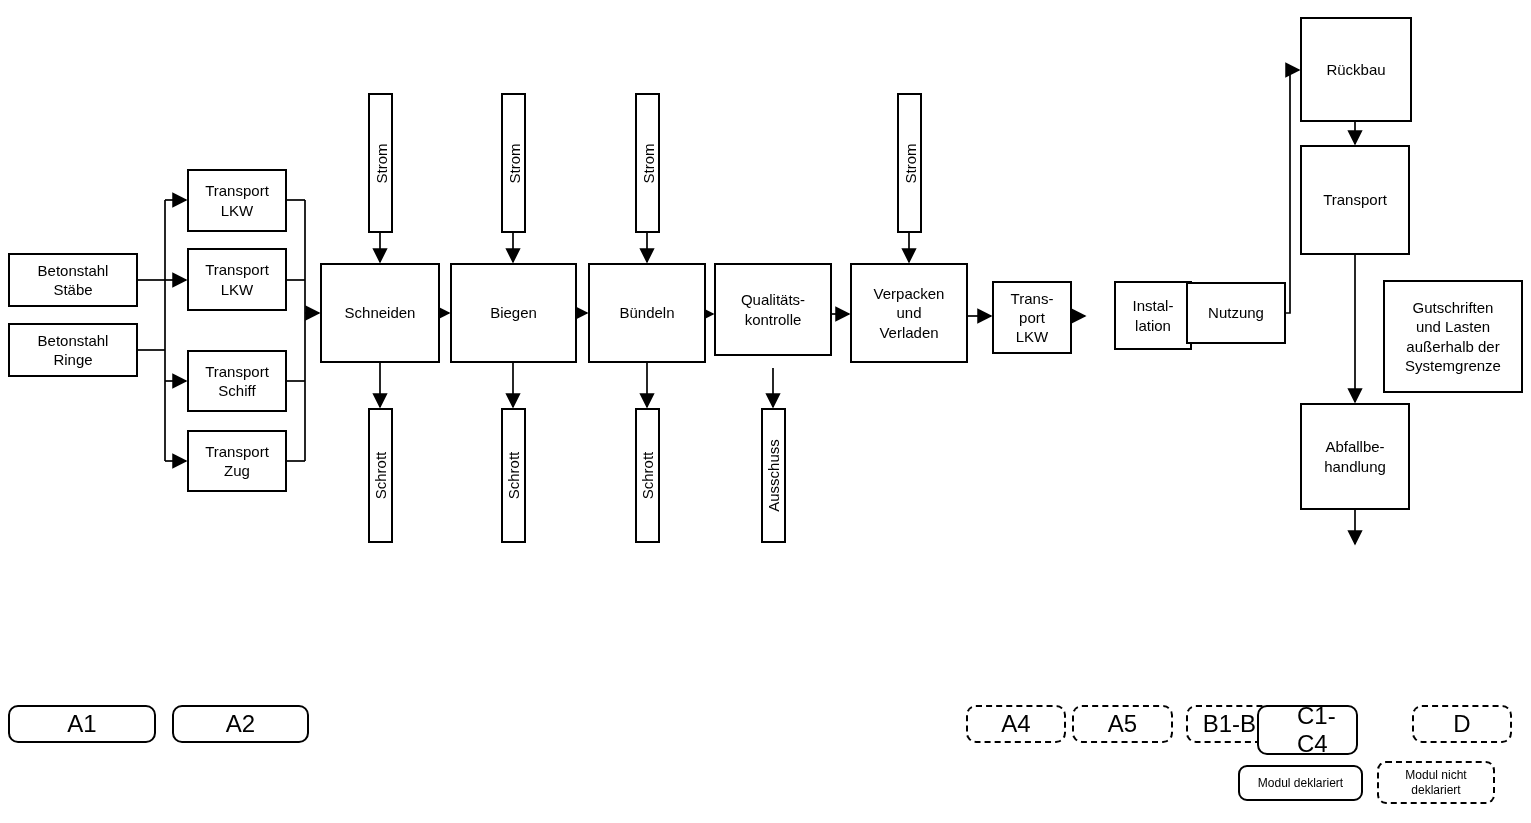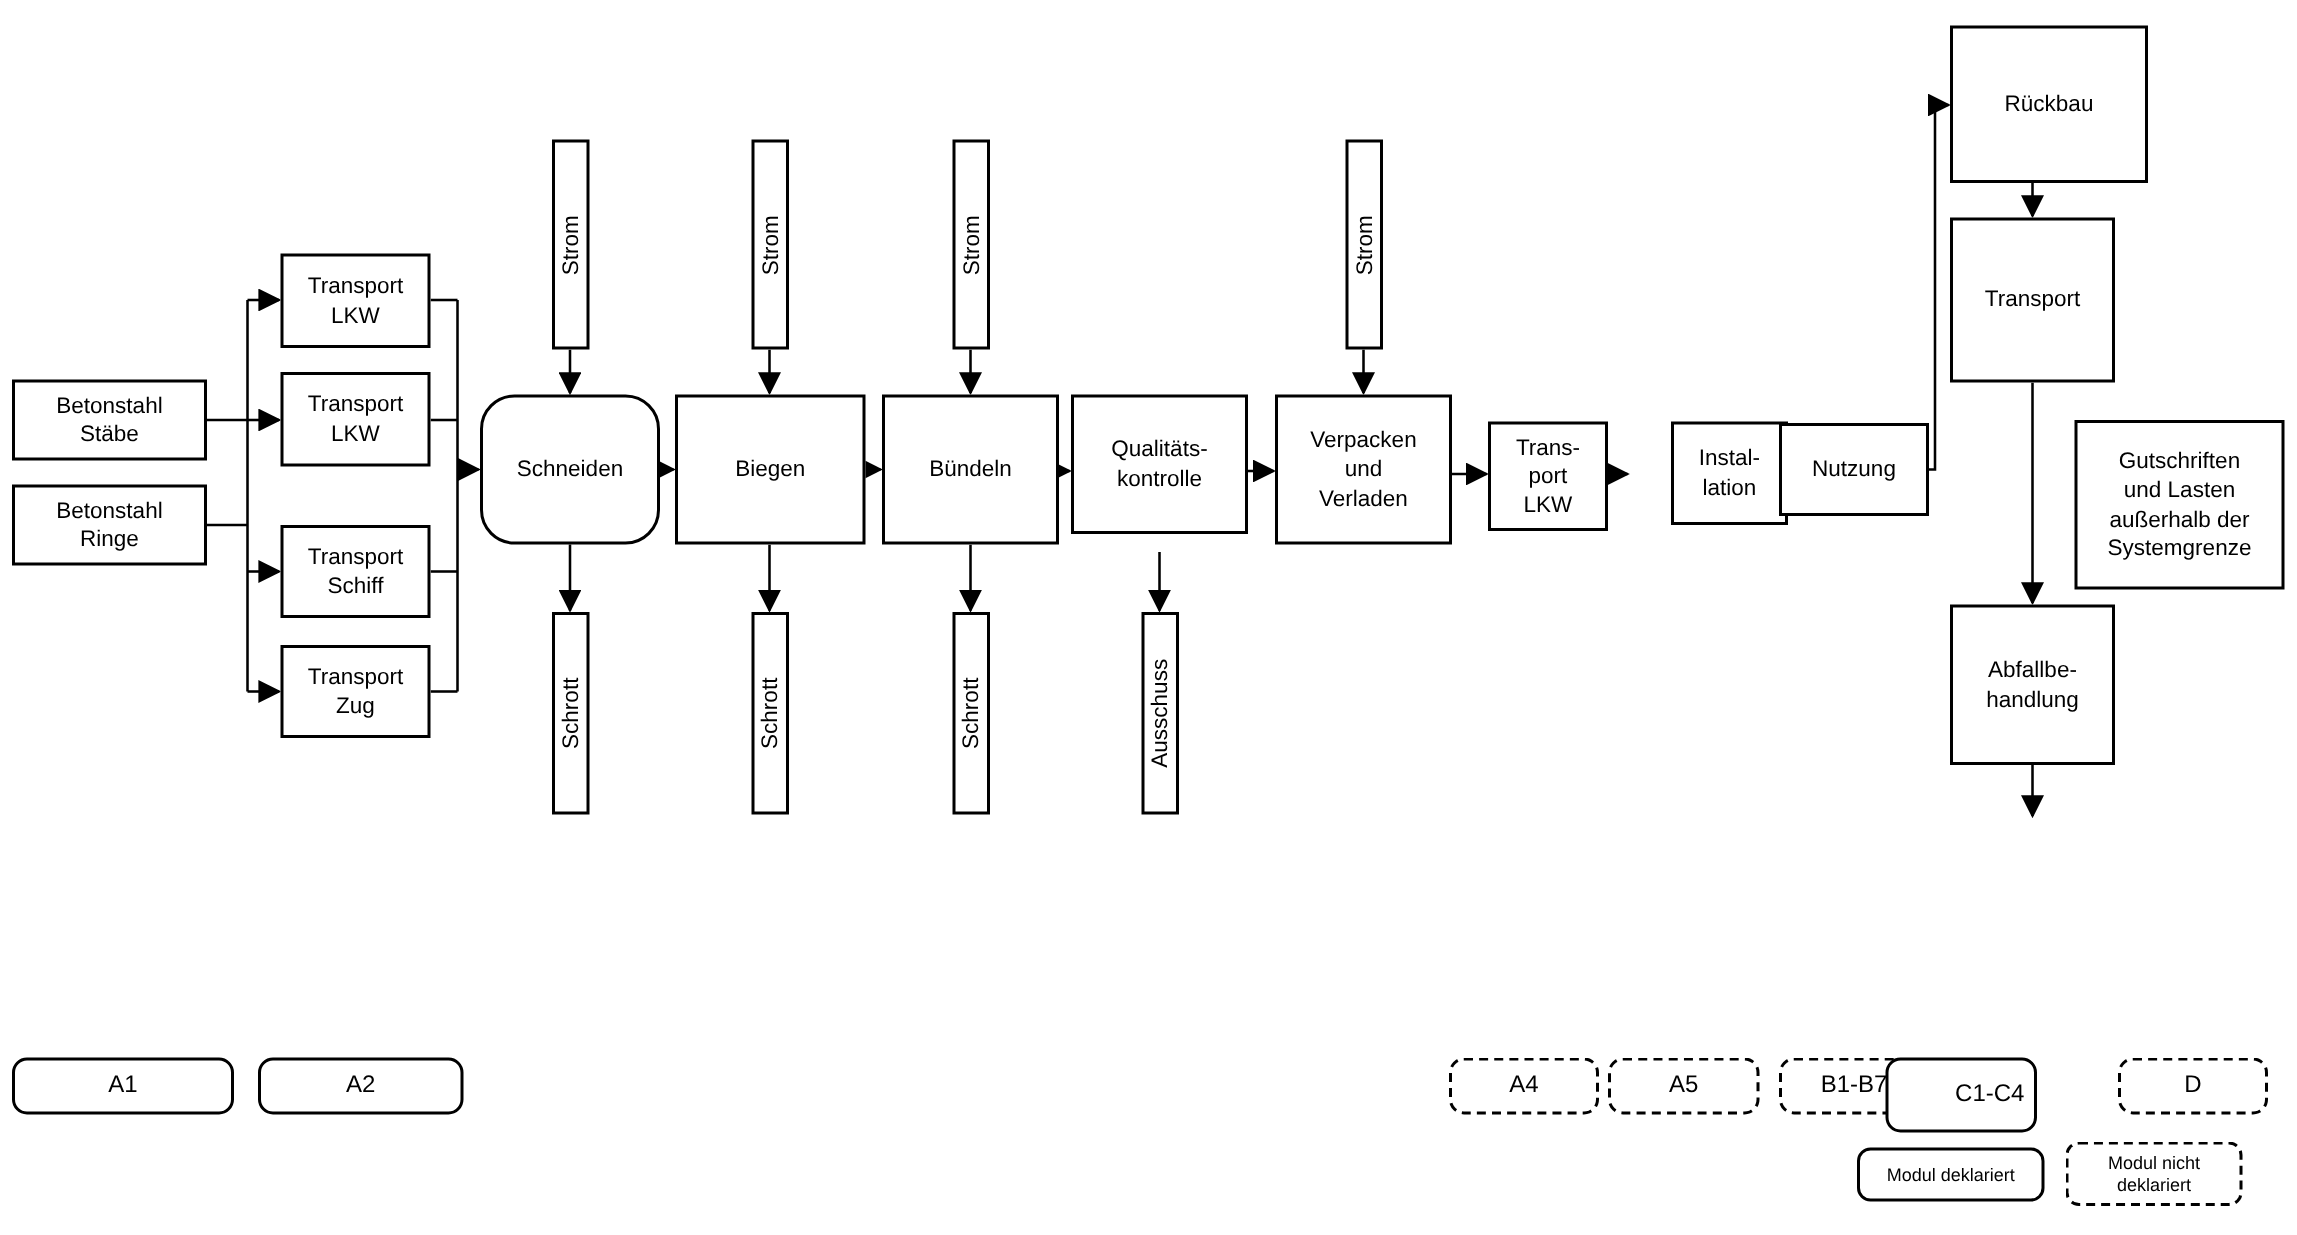--- a/index.html
+++ b/index.html
@@ -38,21 +38,21 @@
     font-size: 15px;
   }
   .module {
     position: absolute;
     border: 2.4px solid #000;
     border-radius: 10px;
     background: #fff;
     display: flex;
     align-items: center;
     justify-content: center;
-    font-size: 16px;
+    font-size: 24px;
   }
   .module.dashed { border-style: dashed; }
   .legend-box {
     position: absolute;
     border: 2px solid #000;
     border-radius: 9px;
     background: #fff;
     display: flex;
     align-items: center;
     justify-content: center;
@@ -65,30 +65,30 @@
 
   
   #betonstahl-staebe { left: 8px;  top: 253px; width: 130px; height: 54px; }
   #betonstahl-ringe  { left: 8px;  top: 323px; width: 130px; height: 54px; }
   
   #transport-lkw-1  { left: 187px; top: 169px; width: 100px; height: 63px; }
   #transport-lkw-2  { left: 187px; top: 248px; width: 100px; height: 63px; }
   #transport-schiff { left: 187px; top: 350px; width: 100px; height: 62px; }
   #transport-zug    { left: 187px; top: 430px; width: 100px; height: 62px; }
   
-  #schneiden           { left: 320px;  top: 263px; width: 120px; height: 100px; border-radius: 23px; }
+  #schneiden           { left: 320px;  top: 263px; width: 120px; height: 100px; }
   #biegen              { left: 450px;  top: 263px; width: 127px; height: 100px; }
   #buendeln            { left: 588px;  top: 263px; width: 118px; height: 100px; }
   #qualitaetskontrolle { left: 714px;  top: 263px; width: 118px; height: 93px; }
   #verpacken           { left: 850px;  top: 263px; width: 118px; height: 100px; }
   #transport-lkw-3     { left: 992px;  top: 281px; width: 80px;  height: 73px; }
   #installation        { left: 1086px; top: 281px; width: 78px;  height: 69px; margin-left: 28px; }
   #nutzung             { left: 1186px; top: 282px; width: 100px;  height: 62px; }
   
-  #rueckbau         { left: 1300px; top: 17px;  width: 132px; height: 105px; }
+  #rueckbau         { left: 1300px; top: 17px;  width: 112px; height: 105px; }
   #transport-eol    { left: 1300px; top: 145px; width: 110px; height: 110px; }
   #gutschriften     { left: 1383px; top: 280px; width: 140px; height: 113px; }
   #abfallbehandlung { left: 1300px; top: 403px; width: 110px; height: 107px; }
   #deponierung      { left: 1300px; top: 545px; width: 110px; height: 105px; }
   
   #strom-1   { left: 368px; top: 93px;  width: 25px; height: 140px; }
   #strom-2   { left: 501px; top: 93px;  width: 25px; height: 140px; }
   #strom-3   { left: 635px; top: 93px;  width: 25px; height: 140px; }
   #strom-4   { left: 897px; top: 93px;  width: 25px; height: 140px; }
   #schrott-1 { left: 368px; top: 408px; width: 25px; height: 135px; }

